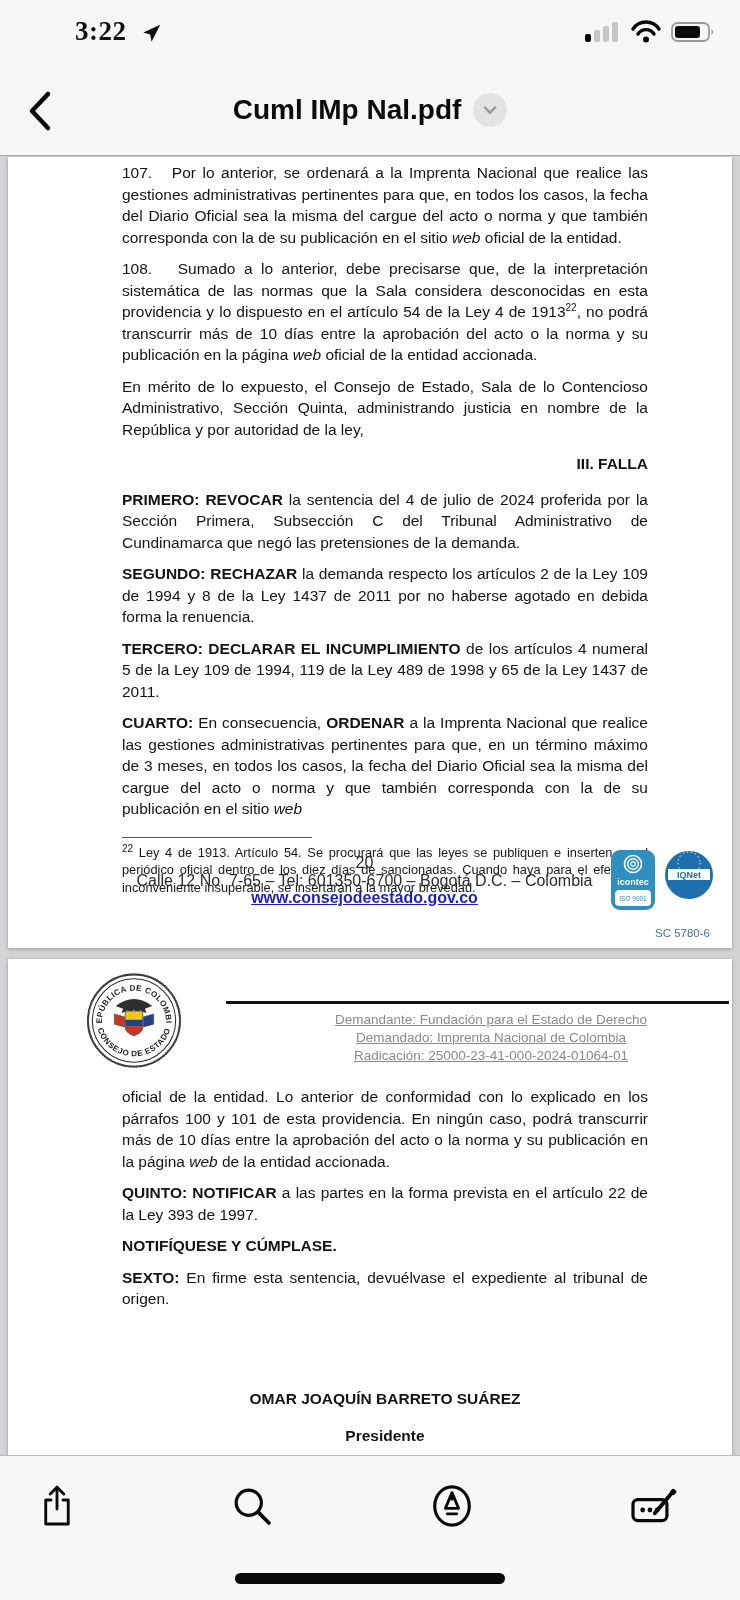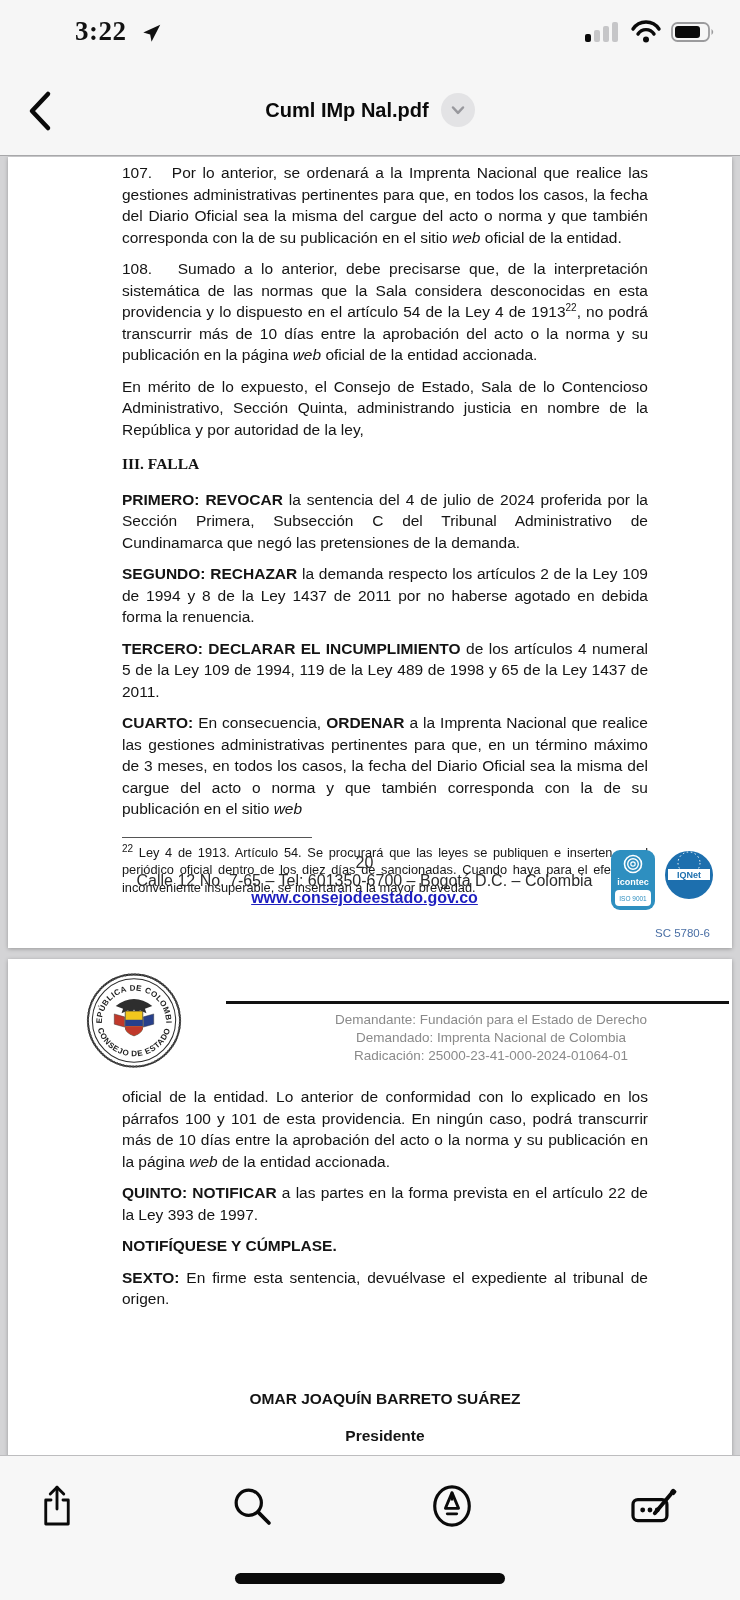--- a/index.html
+++ b/index.html
@@ -10,49 +10,49 @@
   
   .statusbar{left:3px;top:0;width:740px;height:65px;background:#f6f6f6;z-index:40;font-family:Liberation Serif, serif;}
   .time{left:72px;top:16px;font-size:27px;font-weight:700;color:#111;letter-spacing:.5px;}
   .loc-icon{left:138px;top:22px;}
   .sb-right{right:26px;top:20px;display:flex;align-items:center;gap:9px;}
 
   
   .navbar{left:0;top:65px;width:740px;height:90px;background:#f6f6f6;z-index:40;}
   .backbtn{left:16px;top:20px;width:48px;height:52px;display:flex;align-items:center;justify-content:center;}
   .titlewrap{left:0;top:0;width:740px;height:90px;display:flex;align-items:center;justify-content:center;gap:12px;}
-  .doc-title{font-size:20px;font-weight:700;color:#0a0a0a;}
+  .doc-title{font-size:28px;font-weight:700;color:#0a0a0a;}
   .title-chip{width:34px;height:34px;border-radius:50%;background:#e3e3e5;display:flex;align-items:center;justify-content:center;}
 
   
   .pdfview{left:0;top:155px;width:740px;height:1445px;background:#d4d4d6;border-top:1px solid #a8a8aa;overflow:hidden;z-index:1;}
   .page{position:absolute;left:8px;width:724px;background:#fff;box-shadow:0 1px 4px rgba(0,0,0,.28);}
   .page20{top:1px;height:791px;}
   .page21{top:803px;height:650px;}
   .doc{color:#141414;font-size:15.5px;line-height:21.5px;}
   .body-col{position:absolute;left:114px;right:84px;top:0;}
   .p20col{top:5px;}
   .body-p{margin:0 0 10px 0;text-align:justify;}
   .body-p i{font-style:italic;}
   .body-p b{font-weight:700;}
   sup{font-size:10px;line-height:0;vertical-align:super;}
-  .falla{margin:13px 0 14px 0;text-align:left;font-weight:700;font-family:Liberation Serif, serif;}
+  .falla{margin:13px 0 14px 0;text-align:right;font-weight:700;}
   .fn-divider{width:190px;border-top:1.5px solid #555;margin:17px 0 6px 0;}
   .footnote{font-size:12.8px;line-height:17.5px;text-align:justify;color:#181818;margin:0;}
 
   
   .p20-footer{left:0;right:11px;top:697px;text-align:center;font-size:16px;line-height:17.5px;color:#2b2b2b;}
   .weblink{color:#1f1fbf;font-weight:700;text-decoration:underline;}
   .certs{right:14px;top:692px;width:108px;display:flex;gap:7px;align-items:flex-start;}
   .sc-code{right:22px;top:766px;font-size:11.5px;color:#4a6fa5;}
 
   
   .seal{left:62px;top:14px;}
   .hdr-rule{left:218px;top:42px;right:3px;height:2.5px;background:#111;}
-  .hdr-meta{left:318px;top:52px;width:330px;text-align:center;font-size:13.5px;line-height:18px;color:#8a8a8a;}
+  .hdr-meta{left:318px;top:52px;width:330px;text-align:center;font-size:13.5px;line-height:18px;color:#8a8a8a;text-decoration:underline;}
   .p21col{top:127px;}
   .sig{margin:16px;text-align:center;font-weight:700;}
   .sig-block1{margin-top:78px;}
   .sig-block2{margin-top:47px;}
 
   
   .pill{left:34px;top:182px;height:58px;padding:0 22px 0 16px;border-radius:17px;
     background:rgba(243,243,244,.95);box-shadow:0 1px 5px rgba(0,0,0,.15);
     display:flex;align-items:center;gap:12px;z-index:30;}
   .pill-label{font-size:31px;color:#9b9ba0;}

